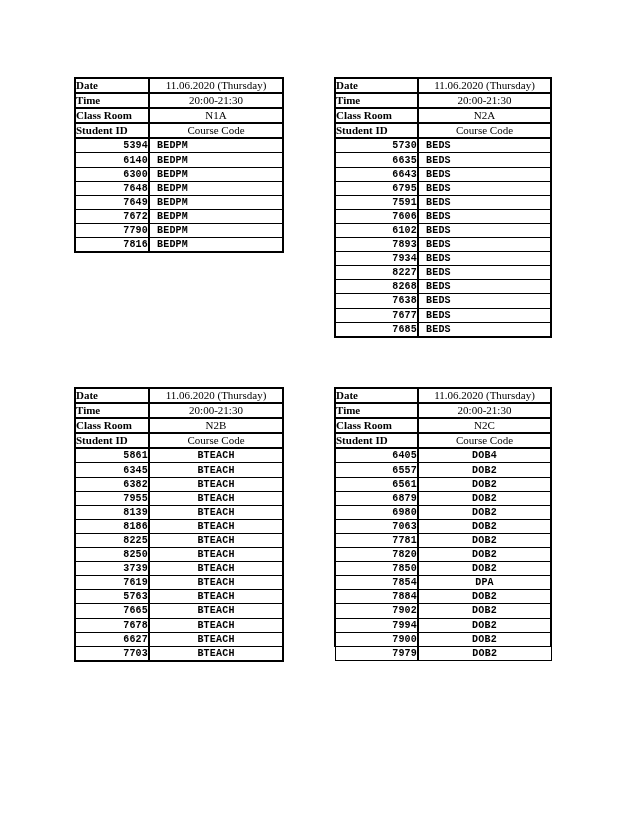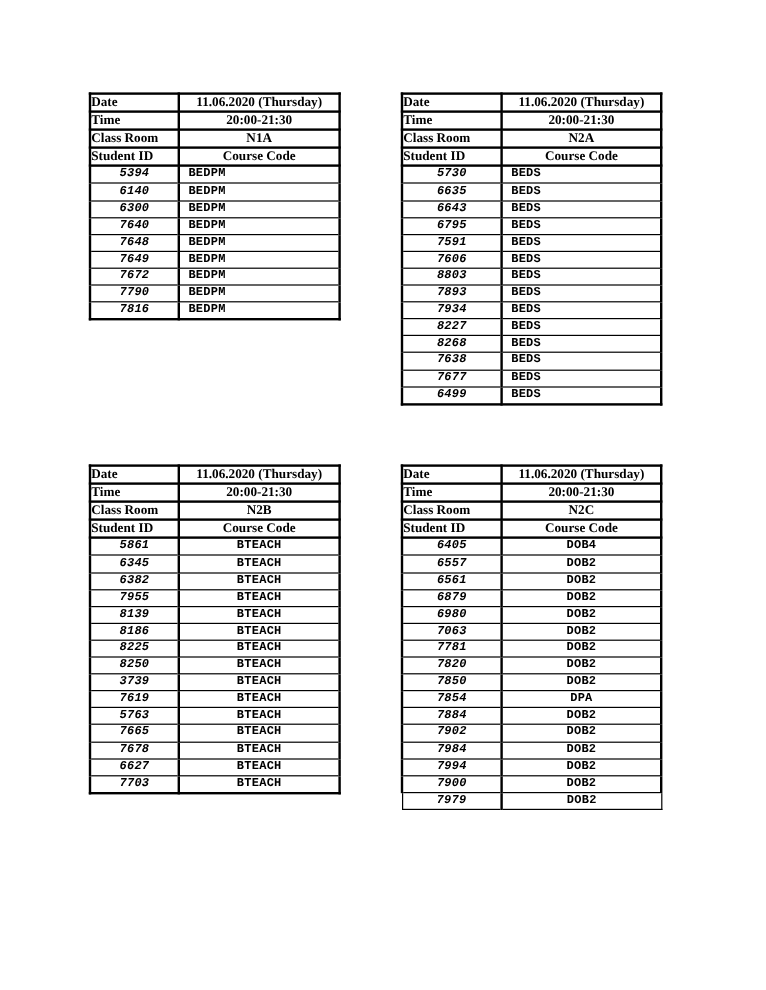--- a/index.html
+++ b/index.html
@@ -37,33 +37,33 @@
   .sched-table tbody tr:last-child td { border-bottom-width: 2px; }
 
   
   .hl {
     font-weight: bold;
     font-size: 11px;
     padding-left: 6px;
     text-align: left;
   }
   .hv {
-    font-weight: bold;
+    font-weight: normal;
     font-size: 11px;
     text-align: center;
   }
 
   
   .id-cell, .code-cell {
     font-family: "Liberation Mono", monospace;
     font-weight: bold;
     font-size: 10px;
     letter-spacing: 0.2px;
   }
-  .id-cell { text-align: center; padding-left: 6px; font-style: italic; }
+  .id-cell { text-align: right; padding-left: 6px; }
   .code-left  .code-cell { text-align: left; padding-left: 7px; }
   .code-center .code-cell { text-align: center; }
 
   .colw-left  { width: 74px; }
   .colw-right { width: 83px; }
 
   
   .table-n2c tbody tr:last-child td { border-bottom-width: 1px; margin-top: 10px; }
   .table-n2c tbody tr:last-child td:first-child { border-left-width: 1px; }
   .table-n2c tbody tr:last-child td:last-child  { border-right-width: 1px; }
@@ -106,24 +106,20 @@
       </tr>
       <tr>
         <td class="id-cell">6140</td>
         <td class="code-cell">BEDPM</td>
       </tr>
       <tr>
         <td class="id-cell">6300</td>
         <td class="code-cell">BEDPM</td>
       </tr>
       <tr>
-        <td class="id-cell">7640</td>
-        <td class="code-cell">BEDPM</td>
-      </tr>
-      <tr>
         <td class="id-cell">7648</td>
         <td class="code-cell">BEDPM</td>
       </tr>
       <tr>
         <td class="id-cell">7649</td>
         <td class="code-cell">BEDPM</td>
       </tr>
       <tr>
         <td class="id-cell">7672</td>
         <td class="code-cell">BEDPM</td>
@@ -181,21 +177,21 @@
       </tr>
       <tr>
         <td class="id-cell">7591</td>
         <td class="code-cell">BEDS</td>
       </tr>
       <tr>
         <td class="id-cell">7606</td>
         <td class="code-cell">BEDS</td>
       </tr>
       <tr>
-        <td class="id-cell">8803</td>
+        <td class="id-cell">6102</td>
         <td class="code-cell">BEDS</td>
       </tr>
       <tr>
         <td class="id-cell">7893</td>
         <td class="code-cell">BEDS</td>
       </tr>
       <tr>
         <td class="id-cell">7934</td>
         <td class="code-cell">BEDS</td>
       </tr>
@@ -209,21 +205,21 @@
       </tr>
       <tr>
         <td class="id-cell">7638</td>
         <td class="code-cell">BEDS</td>
       </tr>
       <tr>
         <td class="id-cell">7677</td>
         <td class="code-cell">BEDS</td>
       </tr>
       <tr>
-        <td class="id-cell">6499</td>
+        <td class="id-cell">7685</td>
         <td class="code-cell">BEDS</td>
       </tr>
     </tbody>
 </table>
 
 <table class="sched-table pos-t2 code-center">
   <colgroup>
       <col class="colw-left">
       <col>
     </colgroup>
@@ -375,24 +371,20 @@
       </tr>
       <tr>
         <td class="id-cell">7884</td>
         <td class="code-cell">DOB2</td>
       </tr>
       <tr>
         <td class="id-cell">7902</td>
         <td class="code-cell">DOB2</td>
       </tr>
       <tr>
-        <td class="id-cell">7984</td>
-        <td class="code-cell">DOB2</td>
-      </tr>
-      <tr>
         <td class="id-cell">7994</td>
         <td class="code-cell">DOB2</td>
       </tr>
       <tr>
         <td class="id-cell">7900</td>
         <td class="code-cell">DOB2</td>
       </tr>
       <tr>
         <td class="id-cell">7979</td>
         <td class="code-cell">DOB2</td>

